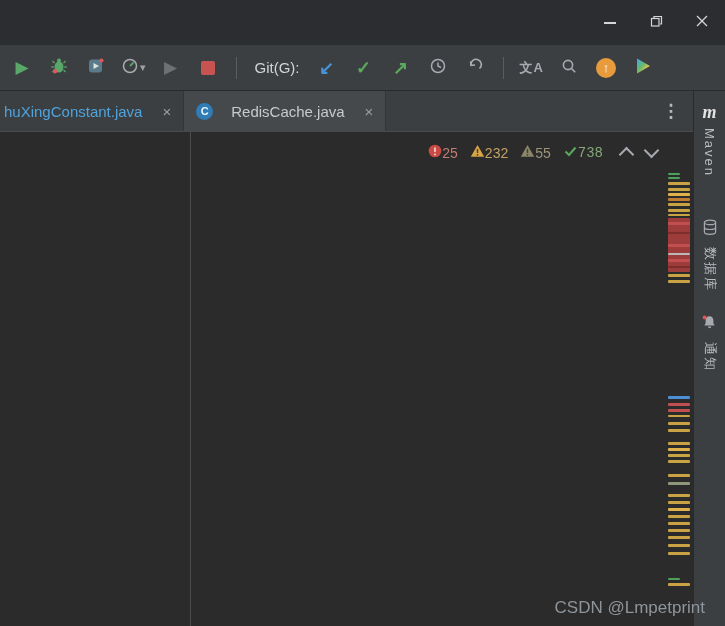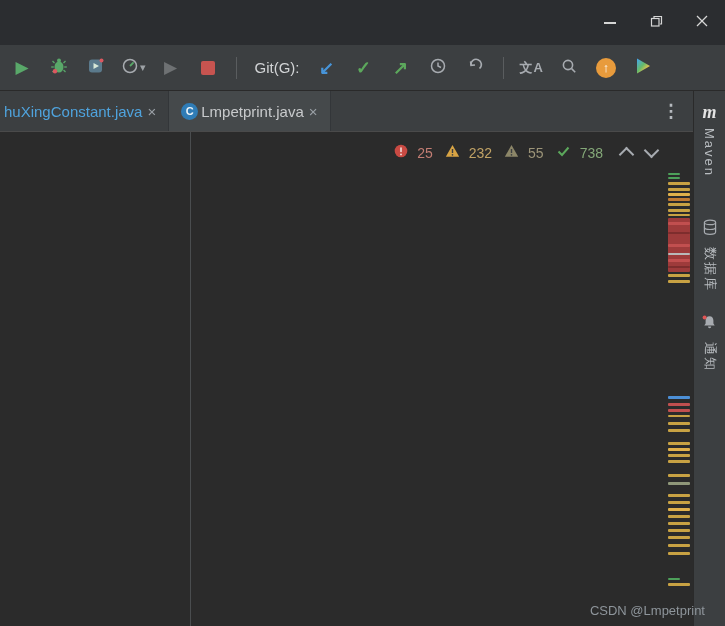--- a/index.html
+++ b/index.html
@@ -22,51 +22,51 @@
   .arrow{font-size:18px;font-weight:bold;line-height:1;}
   .blue{color:#4794D8;} .green{color:#5CA85C;}
   .caret{color:#9DA2A6;font-size:11px;margin-left:1px;}
   .translate{color:#A7ABB0;font-size:13px;font-weight:bold;letter-spacing:1px;}
   .upgrade-circle{width:20px;height:20px;border-radius:50%;background:#E89B3C;color:#fff;display:flex;align-items:center;justify-content:center;font-size:13px;font-weight:bold;}
 
   
   .content{display:flex;height:536px;}
   .left-col{flex:1;display:flex;flex-direction:column;min-width:0;}
   .tabbar{height:40px;background:#3c3f41;border-bottom:1px solid #4a4a4a;display:flex;align-items:stretch;}
-  .tab{display:flex;align-items:center;gap:3px;padding:0 12px;border-right:1px solid #333639;font-size:15px;text-align:right;}
+  .tab{display:flex;align-items:center;gap:18px;padding:0 12px;border-right:1px solid #333639;font-size:15px;text-align:right;}
   .tab.first{padding-left:4px;color:#4FA3DD;}
   .tab.active{background:#45494b;color:#c8cacc;}
   .tab-close{color:#9aa0a6;font-size:15px;margin-left:2px;}
   .class-circle{width:17px;height:17px;border-radius:50%;background:#2F7CB6;color:#ECF4FA;font-size:11px;font-weight:bold;display:flex;align-items:center;justify-content:center;}
   .tabs-more{margin-left:auto;display:flex;align-items:center;padding:0 13px;color:#B6BABF;font-size:18px;font-weight:bold;}
   .main{flex:1;position:relative;background:#2b2b2b;}
   .editor-surface{position:absolute;top:0;left:0;right:0;bottom:0;}
   .splitter{position:absolute;left:190px;top:0;bottom:0;width:1px;background:#4a4d4f;z-index:1;}
 
   
   .inspections{position:absolute;top:12px;right:36px;display:flex;align-items:center;gap:12px;z-index:3;}
-  .insp-item{display:flex;align-items:center;gap:9px;font-size:14px;}
-  .cnt-err{color:#C27D73;} .cnt-warn{color:#C0A265;} .cnt-weak{color:#9C9478;} .cnt-ok{color:#84A878;}
+  .insp-item{display:flex;align-items:center;gap:0;font-size:14px;}
+  .cnt-err{color:#C27D73;} .cnt-warn{color:#C0A265;} .cnt-weak{color:#9C9478;} .cnt-ok{color:#84A878;font-family:Liberation Mono, monospace;}
   .chevs{display:flex;align-items:center;gap:14px;margin-left:6px;}
   .chev{width:9px;height:9px;border-left:2px solid #A7ABB0;border-top:2px solid #A7ABB0;}
   .chev.up{transform:rotate(45deg);margin-top:4px;}
   .chev.down{transform:rotate(225deg);margin-bottom:4px;}
 
   
   .stripe{position:absolute;top:0;bottom:0;right:0;width:27px;z-index:2;}
   .stripe-mark{position:absolute;border-radius:1px;}
 
   
   .rightbar{width:31px;background:#3c3f41;border-left:1px solid #2a2a2a;display:flex;flex-direction:column;align-items:center;padding-top:12px;}
   .tool-item{display:flex;flex-direction:column;align-items:center;gap:7px;color:#b9bdc1;}
   .vlabel{writing-mode:vertical-rl;text-orientation:sideways;font-size:13px;letter-spacing:2px;color:#b9bdc1;}
   .maven-m{font-family:"Liberation Serif",serif;font-style:italic;font-weight:bold;font-size:18px;color:#e4e4e4;line-height:1;}
   .mt42{margin-top:42px;} .mt22{margin-top:22px;}
 
-  .watermark{position:absolute;right:20px;bottom:8px;color:#8E959B;font-size:13px;z-index:6;}
+  .watermark{position:absolute;right:20px;bottom:8px;color:#8E959B;font-size:17px;z-index:6;}
 </style>
 </head>
 <body>
 
 <div class="window">
 
   <div class="titlebar">
     <div class="win-btn">
       <span style="display:block;width:12px;height:2px;background:#d6d6d6;"></span>
     </div>
@@ -201,21 +201,21 @@
   <div class="content">
     <div class="left-col">
 
       <div class="tabbar">
         <div class="tab first">
           <span>huXingConstant.java</span>
           <span class="tab-close">×</span>
         </div>
         <div class="tab active">
           <span class="class-circle">C</span>
-          <span>Lmpetprint.java</span>
+          <span>RedisCache.java</span>
           <span class="tab-close">×</span>
         </div>
         <div class="tabs-more">
           <span>⋮</span>
         </div>
       </div>
 
       <div class="main">
         <div class="editor-surface"></div>
         <div class="splitter"></div>

